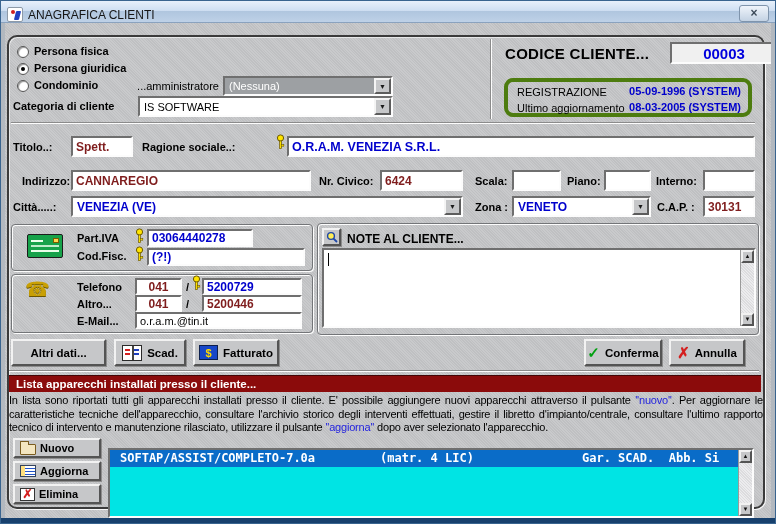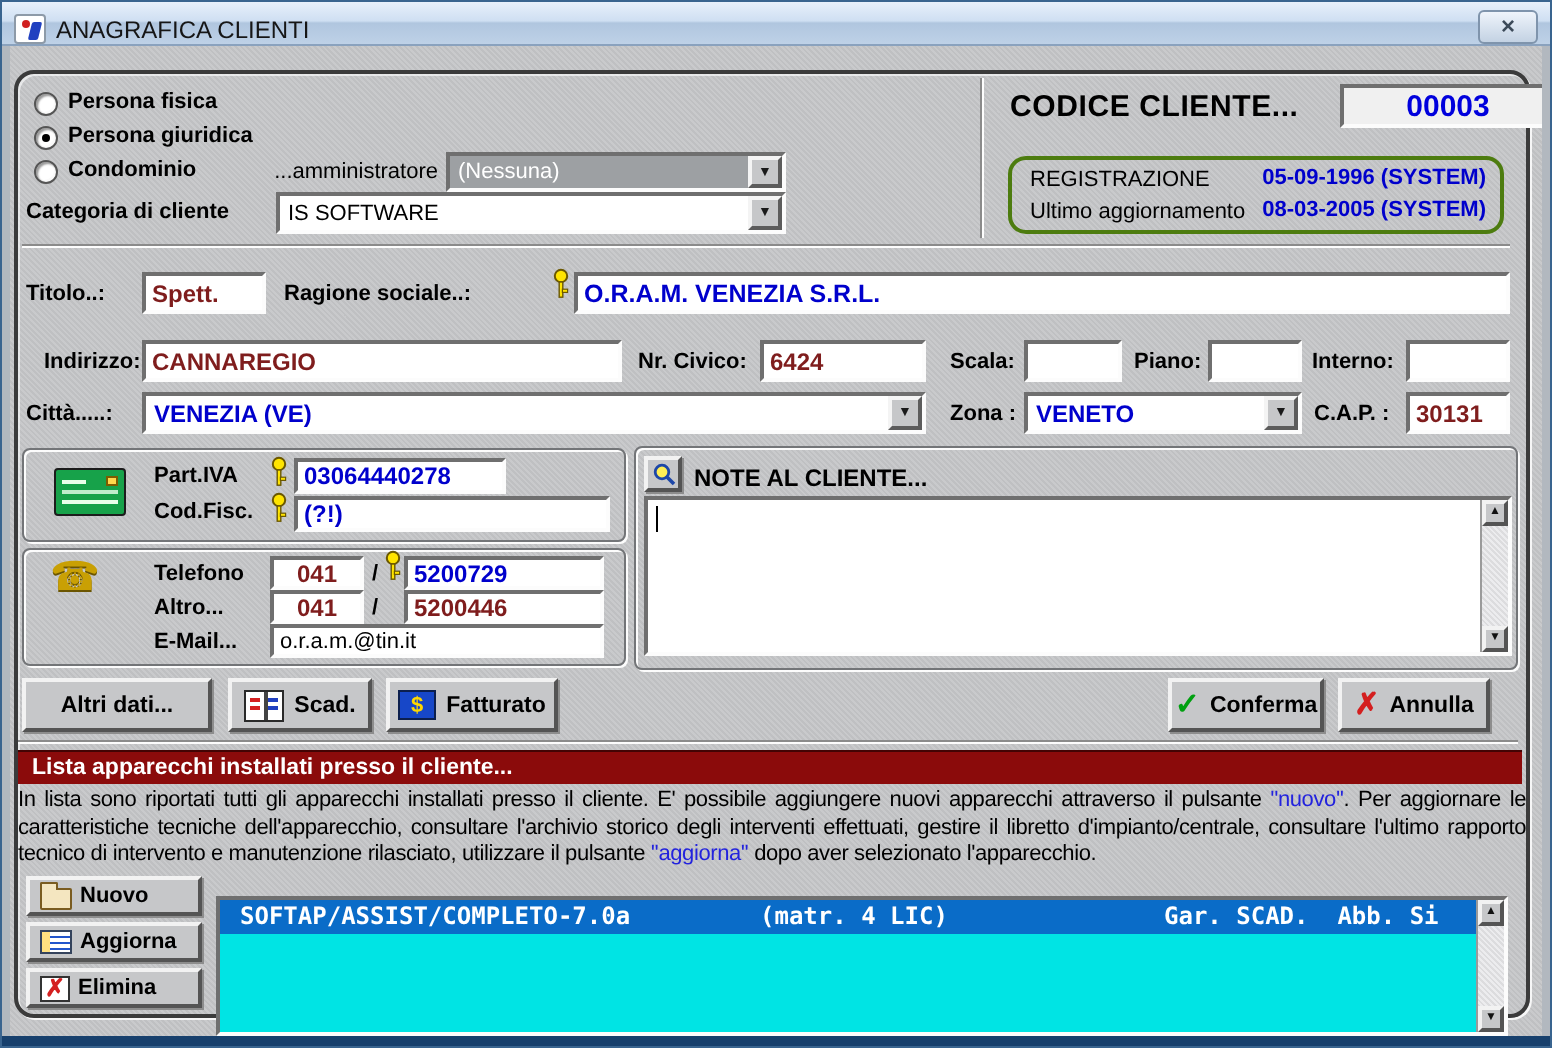--- a/index.html
+++ b/index.html
@@ -21,21 +21,21 @@
   .frame-bottom { position:absolute; left:0; bottom:0; width:100%; height:5px; background:#17406d; z-index:40;}
   .frame-left  { position:absolute; left:0; top:22px; bottom:5px; width:4px; background:#b2b8bf; z-index:40;}
   .frame-right { position:absolute; right:0; top:22px; bottom:5px; width:4px; background:#b2b8bf; z-index:40;}
   .client-texture { position:absolute; left:4px; top:22px; right:4px; bottom:5px; background:#c6c7c9;
     background-image:repeating-linear-gradient(45deg, rgba(255,255,255,.05) 0 1px, rgba(0,0,0,.035) 1px 2px); }
 
   .abs { position:absolute; }
   .outerbox { left:6px; top:34px; width:758px; height:474px; border:2px solid #3b3b3b; border-radius:10px;
               box-shadow:1px 1px 0 rgba(255,255,255,.85), inset 1px 1px 0 rgba(255,255,255,.6); }
   .groupbox { border:1px solid #737578; border-radius:4px; box-shadow:1px 1px 0 #fcfcfc, inset 1px 1px 0 #fcfcfc; }
-  .regbox   { border:2px solid #4d7c0f; border-radius:9px; }
+  .regbox   { border:4px solid #4d7c0f; border-radius:9px; }
   .hline { height:2px; border-top:1px solid #8b8b8b; border-bottom:1px solid #fdfdfd; }
   .vline { width:2px; border-left:1px solid #8b8b8b; border-right:1px solid #fdfdfd; }
 
   .lbl  { font-weight:bold; white-space:nowrap; }
   .lblr { font-weight:normal; white-space:nowrap; }
   .big  { font-size:15px; letter-spacing:.3px; }
 
   .field { background:#fff; border:2px solid; border-color:#6f6f6f #fcfcfc #fcfcfc #6f6f6f;
            display:flex; align-items:center; padding:0 3px; white-space:nowrap; overflow:hidden; }
   .field.gray { background:#f0f0f0; justify-content:center; }

